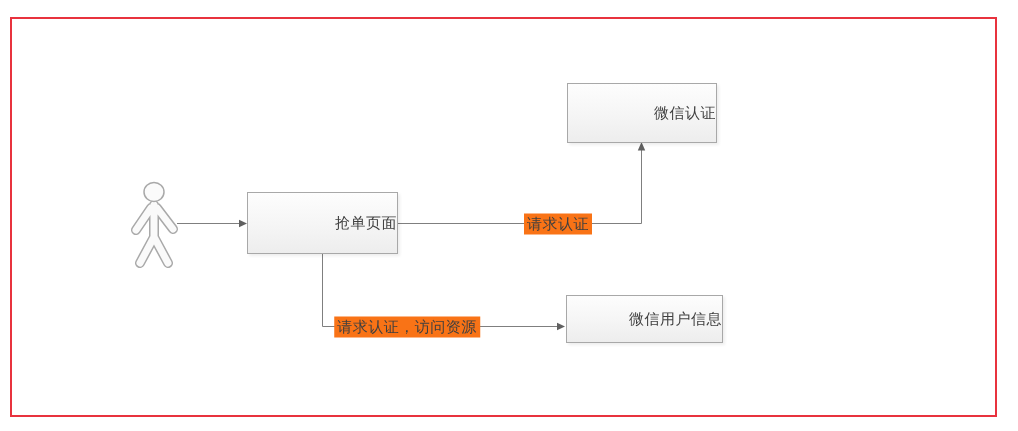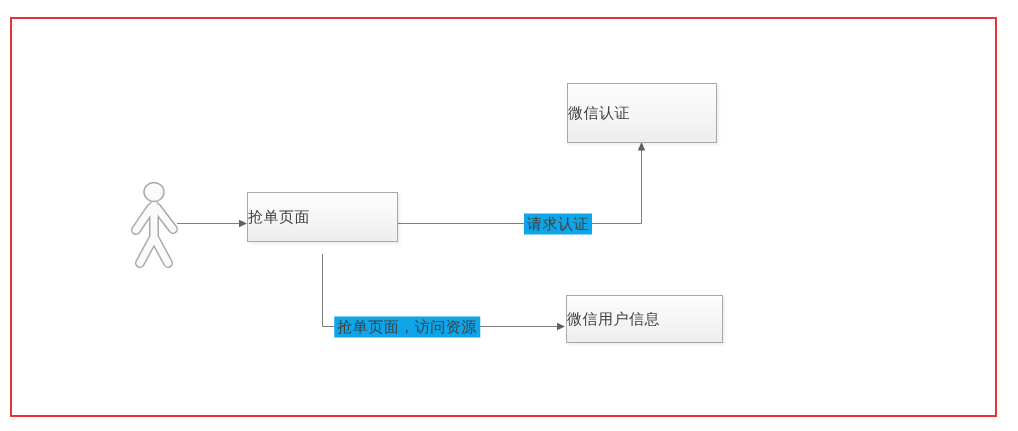--- a/index.html
+++ b/index.html
@@ -33,33 +33,33 @@
     height: 431px;
   }
   .node {
     position: absolute;
     box-sizing: border-box;
     border: 1px solid #a8a8a8;
     background: linear-gradient(180deg, #fdfdfd 0%, #f5f5f5 55%, #ededed 100%);
     box-shadow: 2px 2px 3px rgba(0,0,0,0.07);
     display: flex;
     align-items: center;
-    justify-content: flex-start;
+    justify-content: flex-end;
     font-size: 15px;
     color: #3f3f3f;
     letter-spacing: 0.5px;
     white-space: nowrap;
   }
-  .node-grab  { left: 247px; top: 192px; width: 151px; height: 50px; }
+  .node-grab  { left: 247px; top: 192px; width: 151px; height: 62px; }
   .node-auth  { left: 567px; top: 83px;  width: 150px; height: 60px; }
   .node-info  { left: 566px; top: 295px; width: 157px; height: 48px; }
   .edge-label {
     position: absolute;
     transform: translate(-50%, -50%);
-    background: #0ea5e9;
+    background: #f97316;
     padding: 1px 3px;
     font-size: 15px;
     color: #3f3f3f;
     white-space: nowrap;
     letter-spacing: 0.5px;
   }
   .edge-label-request { left: 558px; top: 224px; }
   .edge-label-passed  { left: 407px; top: 327px; }
 </style>
 </head>
@@ -103,15 +103,15 @@
 
   <div class="node node-auth">
     <span>微信认证</span>
   </div>
 
   <div class="node node-info">
     <span>微信用户信息</span>
   </div>
 
   <div class="edge-label edge-label-request">请求认证</div>
-  <div class="edge-label edge-label-passed">抢单页面，访问资源</div>
+  <div class="edge-label edge-label-passed">请求认证，访问资源</div>
 
 </div>
 
 </body></html>

